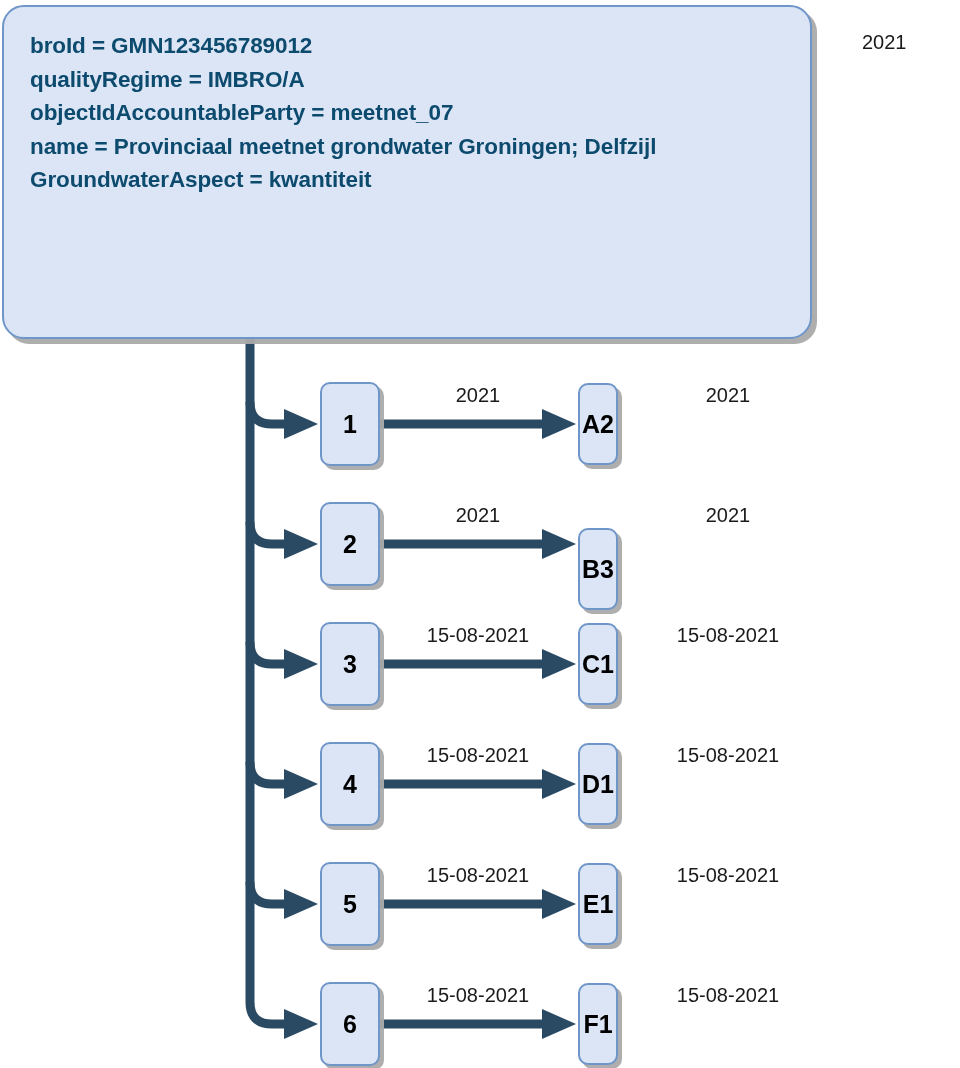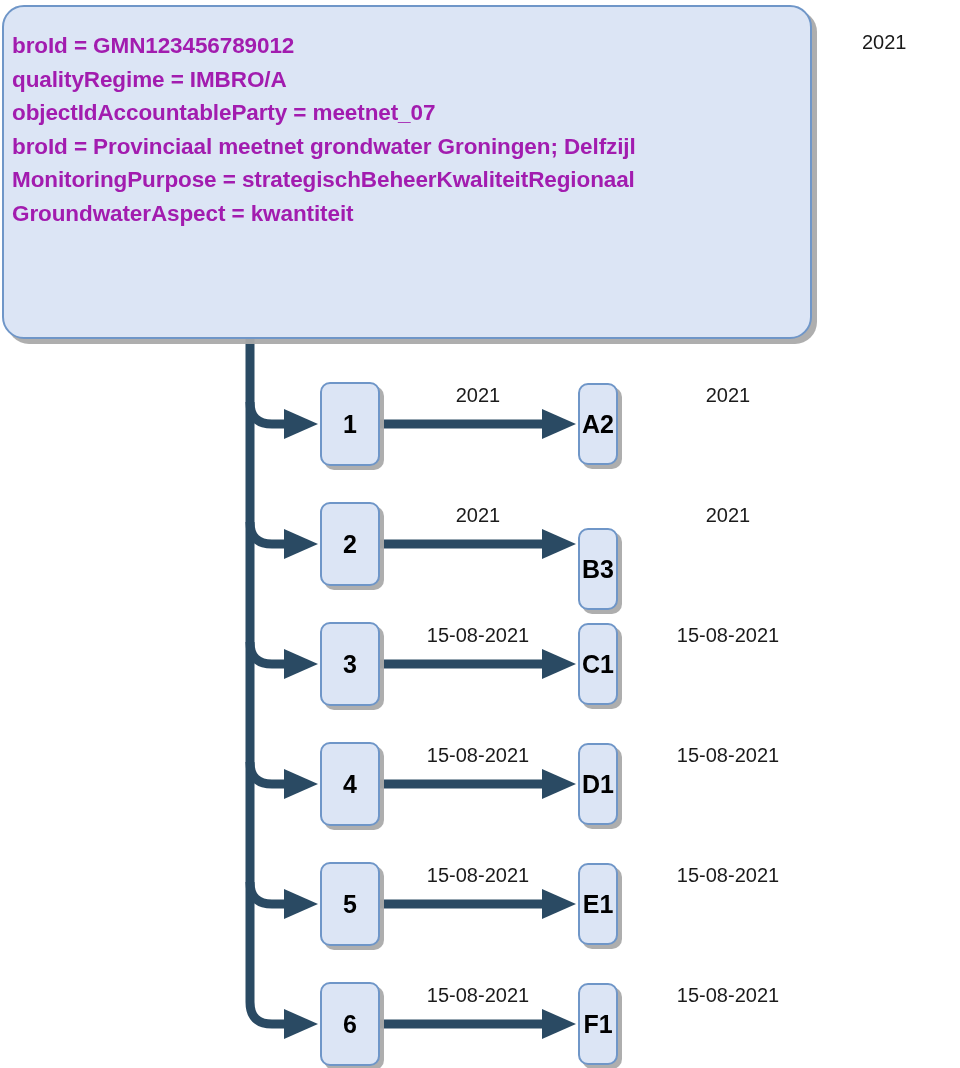--- a/index.html
+++ b/index.html
@@ -30,27 +30,27 @@
     width: 810px;
     height: 334px;
     box-sizing: border-box;
     background: #dce5f5;
     border: 2px solid #6f96c8;
     border-radius: 22px;
     box-shadow: 5px 5px 0px 0px rgba(170,170,170,0.95);
   }
   .main-box-text {
     position: absolute;
-    left: 8px;
+    left: 26px;
     top: 22px;
     width: 796px;
     font-size: 22.5px;
     font-weight: bold;
     line-height: 33.5px;
-    color: #a21caf;
+    color: #0c4a6e;
     letter-spacing: -0.1px;
     white-space: nowrap;
   }
   .attr-line { display: block; }
 
   
   .top-label {
     position: absolute;
     font-size: 20px;
     color: #1a1a1a;
@@ -127,22 +127,21 @@
       <polygon points="284,1009 318,1024 284,1039" fill="#2a4a63"></polygon>
       <line x1="380" y1="1024" x2="542" y2="1024" stroke="#2a4a63" stroke-width="9"></line>
       <polygon points="542,1009 576,1024 542,1039" fill="#2a4a63"></polygon>
     </svg>
 
   <div class="main-box">
     <div class="main-box-text" id="attr-list">
         <span class="attr-line">broId = GMN123456789012</span>
         <span class="attr-line">qualityRegime = IMBRO/A</span>
         <span class="attr-line">objectIdAccountableParty = meetnet_07</span>
-        <span class="attr-line">broId = Provinciaal meetnet grondwater Groningen; Delfzijl</span>
-        <span class="attr-line">MonitoringPurpose = strategischBeheerKwaliteitRegionaal</span>
+        <span class="attr-line">name = Provinciaal meetnet grondwater Groningen; Delfzijl</span>
         <span class="attr-line">GroundwaterAspect = kwantiteit</span>
       </div>
   </div>
 
   <div class="top-label" id="top-label" style="left:862px; top:31px;">2021</div>
 
   <div id="rows-host">
       <div class="node node-left" style="left: 320px; top: 382px;">1</div>
       <div class="node node-right" style="left: 578px; top: 383px;">A2</div>
       <div class="edge-label" style="left: 380px; width: 196px; top: 384px;">2021</div>

